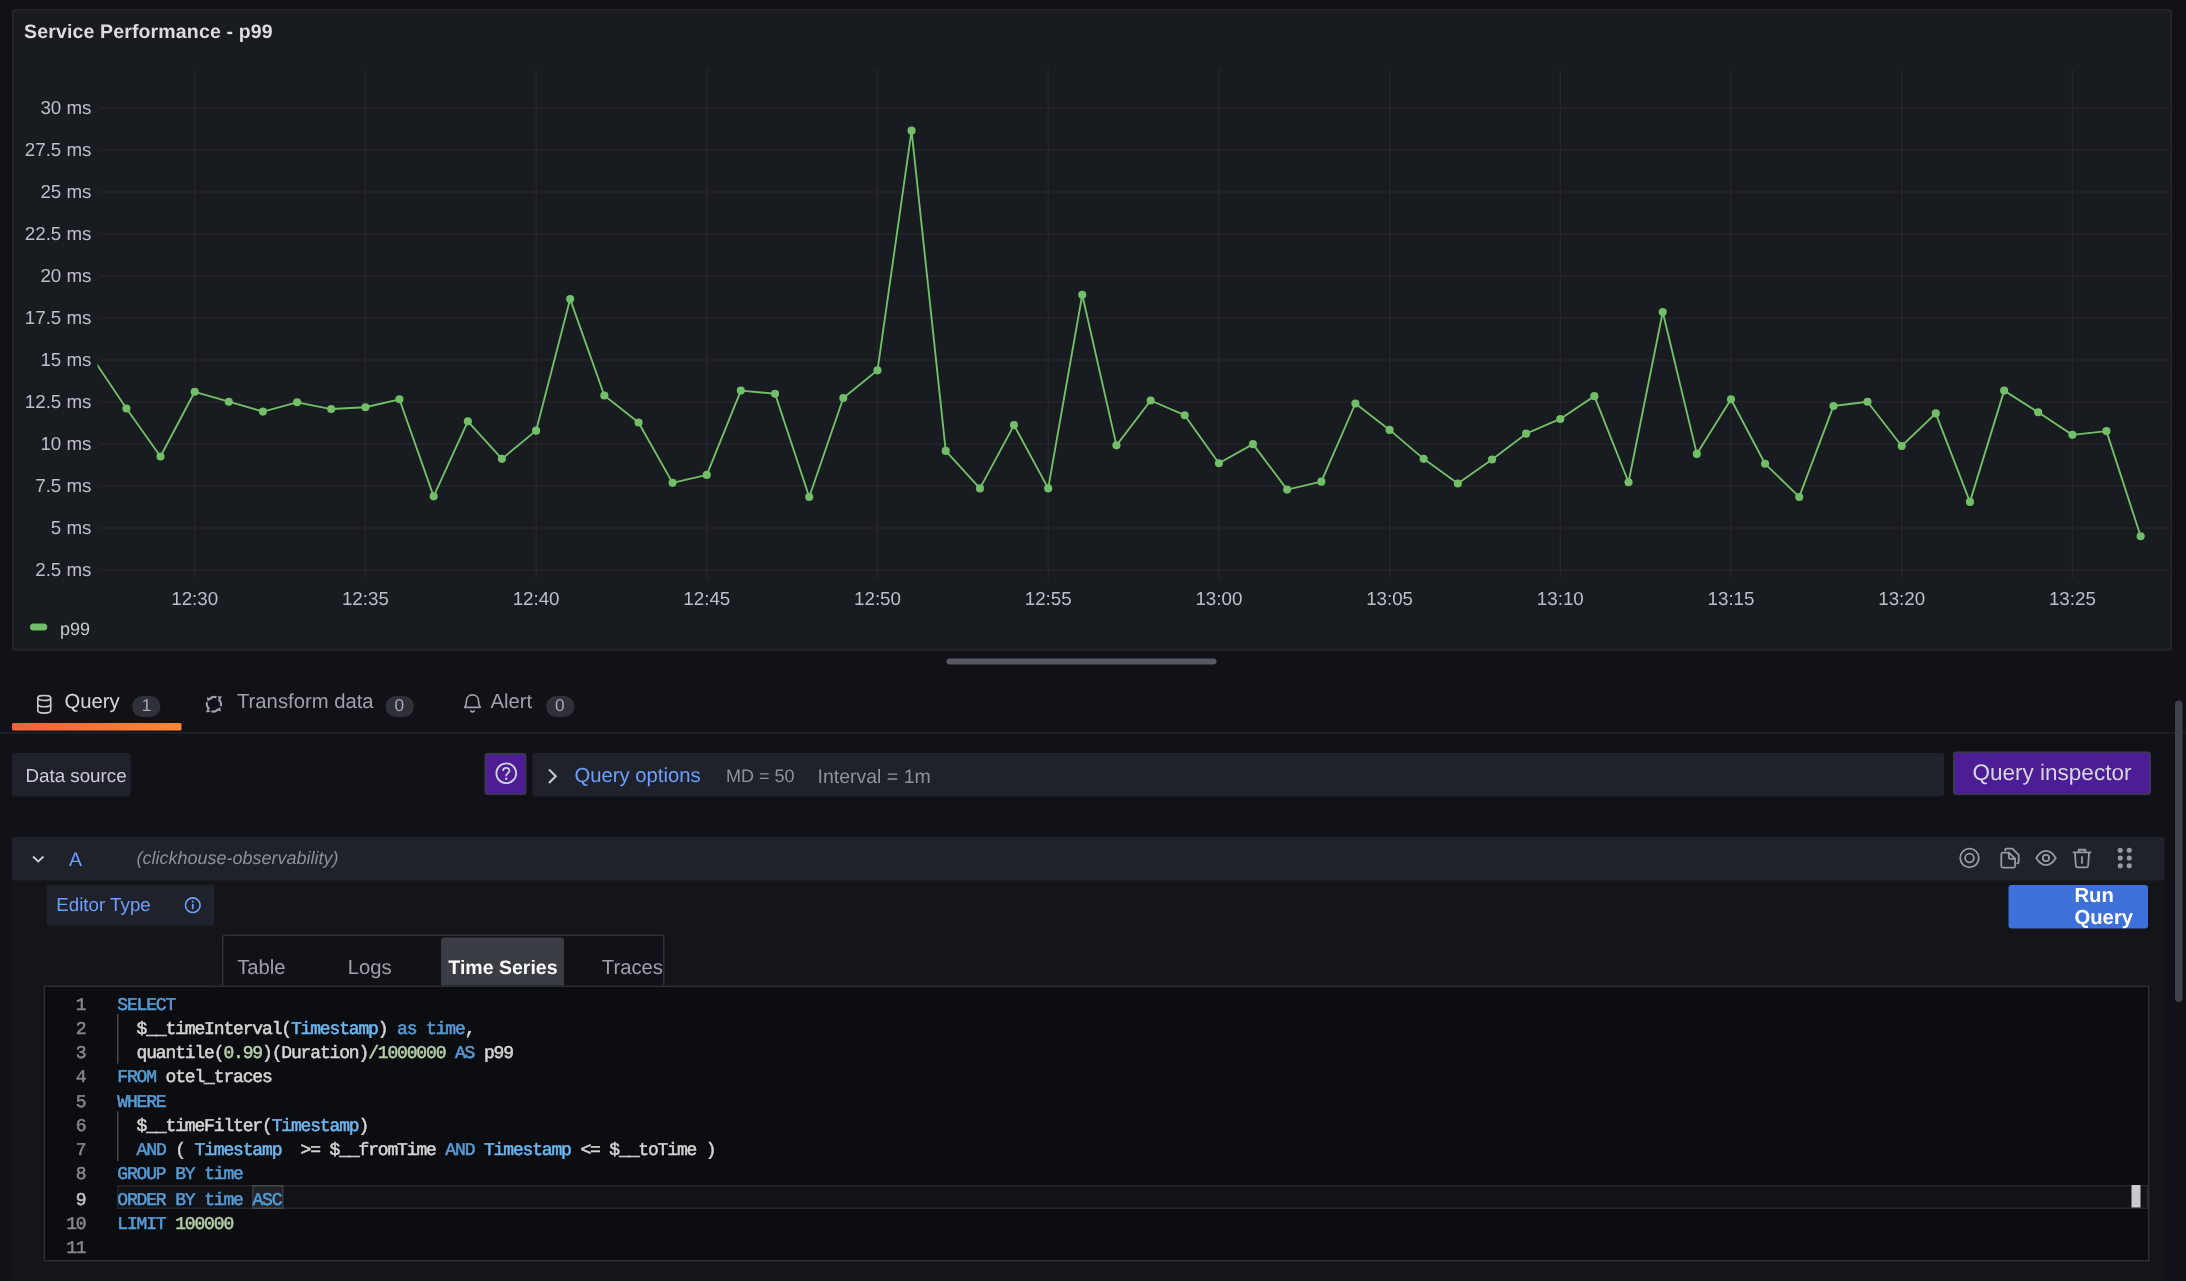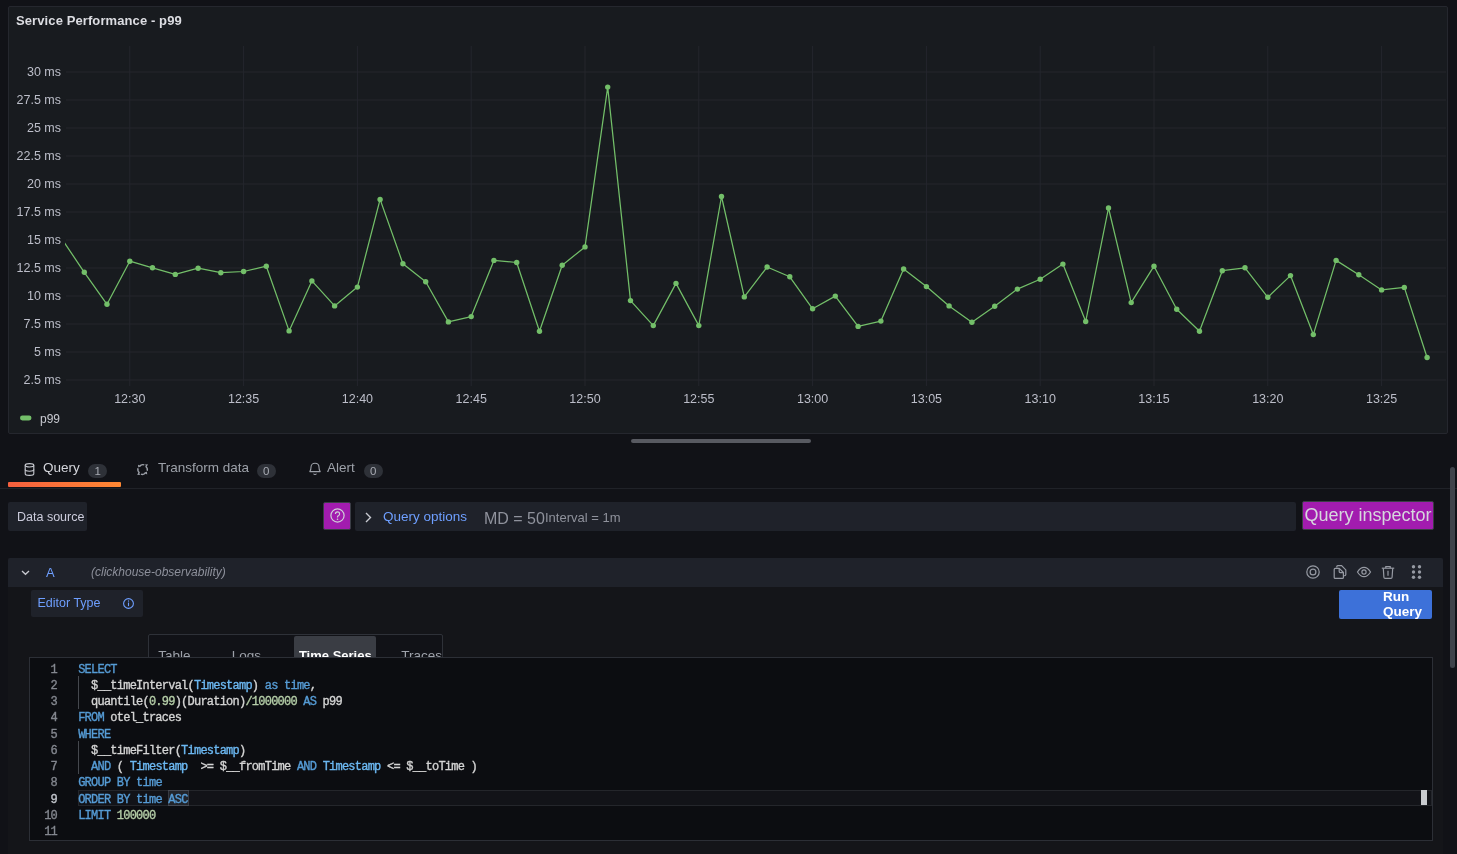--- a/index.html
+++ b/index.html
@@ -10,22 +10,22 @@
     border:1px solid #25272e; border-radius:2px; }
   .ptitle { left:7px; top:6px; font-size:13px; font-weight:600; color:#dcdde2; letter-spacing:.1px; }
   .tabtxt { font-size:13.5px; color:#9da1a9; }
   .badge { background:#2e3138; border-radius:8px; color:#a8abb3; font-size:11.5px;
     height:14px; padding:0 6.5px; display:flex; align-items:center; justify-content:center; }
   .lblbox { background:#1f222a; color:#6e9fff; font-size:12.5px; font-weight:500;
     display:flex; align-items:center; }
   .radio { border:1px solid #2e3138; border-radius:2px; background:#111217; display:flex; align-items:stretch; padding:0; }
   .seg { display:flex; align-items:center; justify-content:center; font-size:13.5px; color:#9da1a9; }
   .seg.active { background:#3a3d44; border-radius:2px; color:#ffffff; font-weight:700; font-size:13px; }
-  .btn { border:1px solid #3a3d45; background:#a21caf; border-radius:2px; color:#d6d7dd;
-    font-size:18px; font-weight:500; display:flex; align-items:center; justify-content:center; }
+  .btn { border:1px solid #3a3d45; background:#4c1d95; border-radius:2px; color:#d6d7dd;
+    font-size:15px; font-weight:500; display:flex; align-items:center; justify-content:center; }
   .mono { font-family:"Liberation Mono", monospace; font-size:12px; letter-spacing:-0.77px; white-space:pre; -webkit-text-stroke:0.35px; }
   .kw { color:#569cd6; } .ty { color:#6cb8f2; } .num { color:#b5cea8; }
 </style>
 </head>
 <body>
 
 <div class="abs panel">
   <div class="abs ptitle">Service Performance - p99</div>
   <svg class="abs" style="left:0;top:-2px" width="1439" height="427" viewBox="0 0 1439 427">
 
@@ -212,21 +212,21 @@
       <path d="M5.4 6 C5.4 4.7 6.3 3.9 7.5 3.9 C8.7 3.9 9.6 4.7 9.6 5.9 C9.6 6.9 8.9 7.3 8.3 7.7 C7.8 8.1 7.5 8.4 7.5 9 L7.5 9.5" stroke="#d0d2d8" stroke-width="1.15" fill="none"></path>
       <circle cx="7.5" cy="11.2" r="0.8" fill="#d0d2d8"></circle>
     </svg>
   </div>
 
   <div class="abs" style="left:355px;top:3px;width:941px;height:29px;background:#1f222a;border-radius:2px;">
     <svg class="abs" style="left:10px;top:9.5px" width="7" height="11" viewBox="0 0 7 11">
       <path d="M1 1 L5.5 5.5 L1 10" stroke="#c8cad1" stroke-width="1.4" fill="none"></path>
     </svg>
     <div class="abs" style="left:28px;top:7px;font-size:13.5px;font-weight:500;color:#6e9fff;text-align:right;">Query options</div>
-    <div class="abs" style="left:129px;top:7.5px;font-size:16px;color:#8f929c;">MD = 50</div>
+    <div class="abs" style="left:129px;top:7.5px;font-size:12px;color:#8f929c;">MD = 50</div>
     <div class="abs" style="left:190px;top:7.5px;font-size:13px;color:#8f929c;">Interval = 1m</div>
   </div>
 
   <div class="abs btn" style="left:1302px;top:2px;width:132px;height:29px;">Query inspector</div>
 </div>
 
 <div class="abs" style="left:8px;top:558px;width:1435px;height:296px;background:#141519;">
 
   <div class="abs" style="left:0;top:0;width:1435px;height:29px;background:#1f222a;border-radius:2px 2px 0 0;">
     <svg class="abs" style="left:13px;top:11.5px" width="9" height="6" viewBox="0 0 9 6">
@@ -277,21 +277,21 @@
   <div class="abs" style="left:1331px;top:31.5px;width:93px;height:29px;background:#3d71d9;border-radius:2px;display:flex;align-items:center;justify-content:center;font-size:13.5px;font-weight:700;color:#fff;padding-left:44px;">Run Query</div>
 
   <div class="abs lblbox" style="left:22.5px;top:64px;width:112.5px;height:27.5px;border-radius:2px;padding-left:7px;justify-content:space-between;padding-right:7px;margin-top:35px;">
     <span>Query Type</span>
     <svg width="11" height="11" viewBox="0 0 13 13" style="margin-right:2px">
       <circle cx="6.5" cy="6.5" r="5.8" stroke="#6e9fff" stroke-width="1.3" fill="none"></circle>
       <rect x="5.85" y="5.4" width="1.3" height="4.2" fill="#6e9fff"></rect>
       <rect x="5.85" y="2.9" width="1.3" height="1.4" fill="#6e9fff"></rect>
     </svg>
   </div>
-  <div class="abs radio" style="left:140px;top:76px;width:295px;height:42px;gap:24px;">
+  <div class="abs radio" style="left:140px;top:65px;width:295px;height:42px;gap:24px;">
     <div class="seg" style="width:63px;">Table</div>
     <div class="seg" style="width:57px;">Logs</div>
     <div class="seg active" style="width:102px;margin:1px;">Time Series</div>
     <div class="seg" style="flex:1;">Traces</div>
   </div>
 </div>
 
 <div class="abs" style="left:29px;top:657px;width:1404px;height:184px;background:#0c0d11;border:1px solid #2c2f36;">
 
   <div class="abs" style="left:47.5px;top:131.9px;width:1354px;height:16.3px;background:rgba(200,205,220,0.035);border:1px solid rgba(200,205,220,0.10);"></div>

